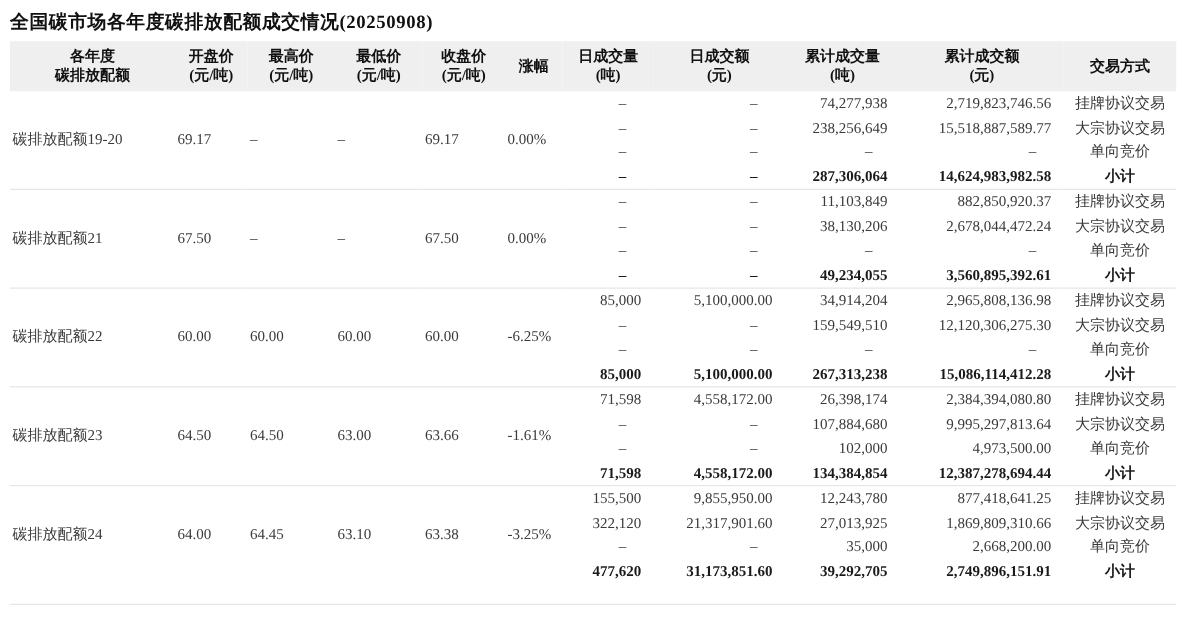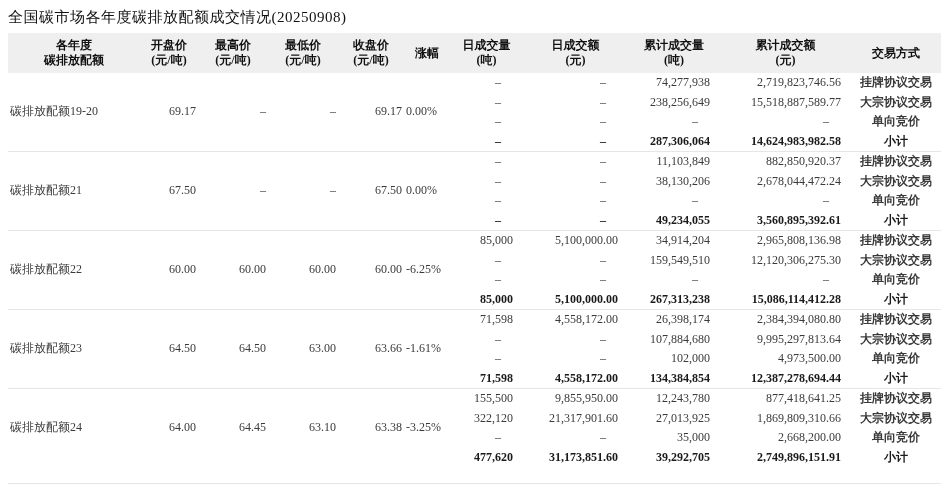--- a/index.html
+++ b/index.html
@@ -12,21 +12,21 @@
   html, body {
     margin: 0; padding: 0;
     width: 945px; height: 501px;
     background: #ffffff;
     overflow: hidden;
     font-family: "Liberation Serif", "DejaVu Serif", serif;
   }
   .page-title {
     margin: 8px 0 6px 8px;
     font-size: 15px;
-    font-weight: normal;
+    font-weight: bold;
     color: var(--title);
     letter-spacing: 0.5px;
   }
   table.quota-table {
     border-collapse: collapse;
     table-layout: fixed;
     width: 933px;
     margin-left: 8px;
     border-bottom: 1px solid var(--border);
   }
@@ -45,25 +45,25 @@
     font-size: 12px;
     color: var(--text);
     height: 19.5px;
     padding: 0 2px;
     line-height: 19.5px;
     vertical-align: middle;
     white-space: nowrap;
     overflow: hidden;
   }
   .c-name   { }
-  .c-price  { text-align: right; }
+  .c-price  { text-align: left; }
   .c-pct    { text-align: left; }
   .c-num    { text-align: right; padding-right: 10px; }
   .c-num.dash { padding-right: 22px; }
-  .c-method { text-align: center; font-weight: bold; }
+  .c-method { text-align: center; }
   tr.sum-row td { font-weight: bold; color: #1a1a1a; }
   tr.group-sep td { border-top: 1px solid var(--border); }
   tr.spacer td { height: 16px; }
 </style>
 </head>
 <body>
 
 <div class="page-title">全国碳市场各年度碳排放配额成交情况(20250908)</div>
 
 <table class="quota-table">

